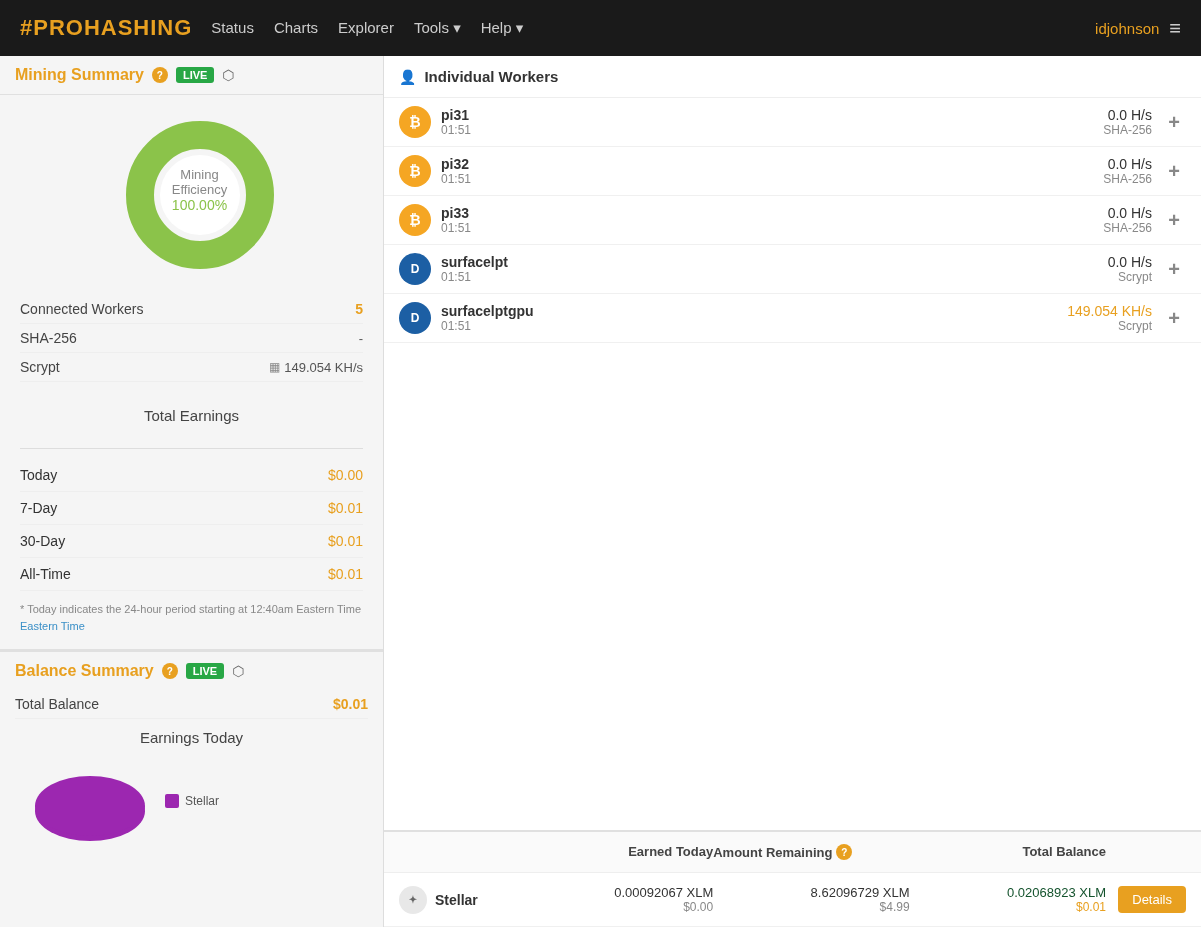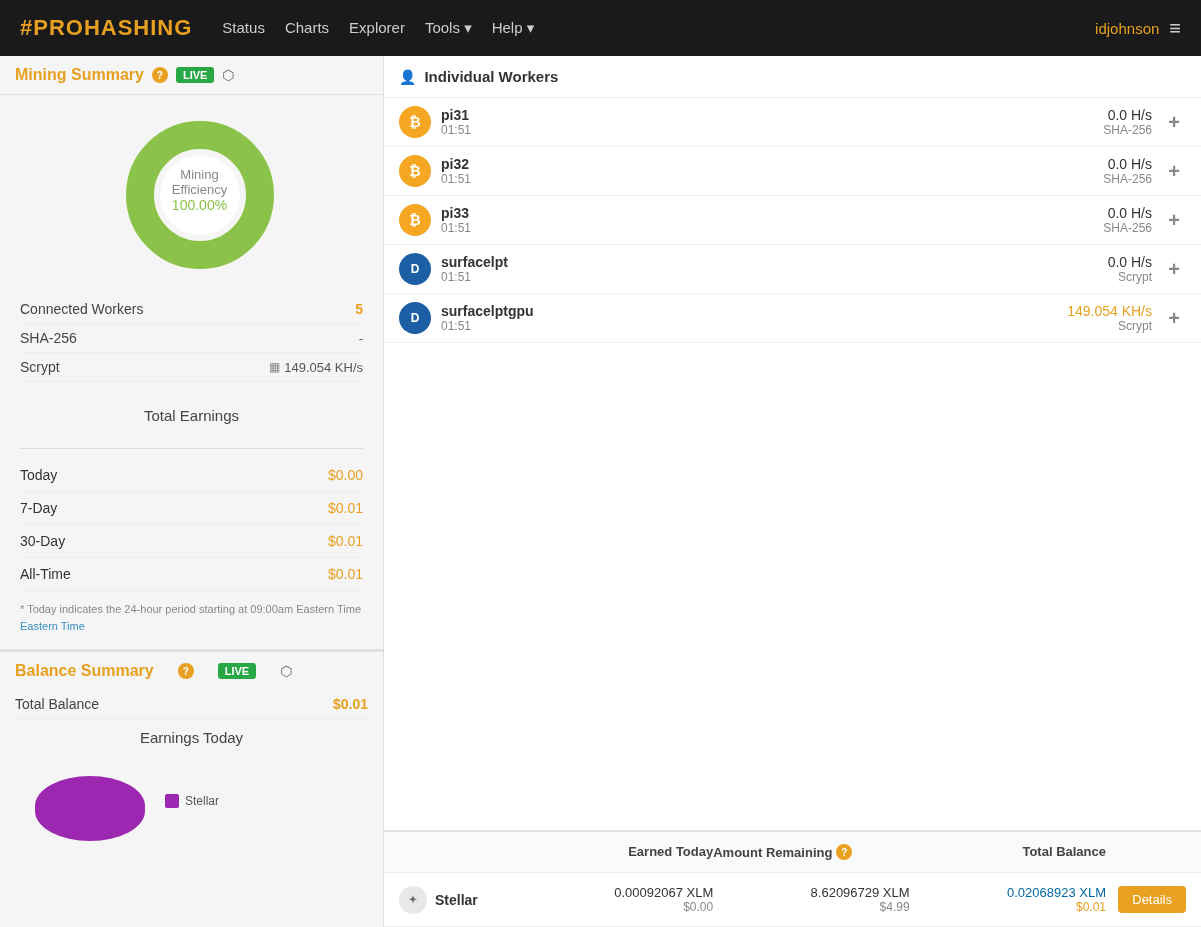--- a/index.html
+++ b/index.html
@@ -7,21 +7,21 @@
 
     
     .navbar {
       background: #1a1a1a;
       display: flex;
       align-items: center;
       padding: 0 20px;
       height: 56px;
       justify-content: space-between;
     }
-    .navbar-left { display: flex; align-items: center; gap: 30px; }
+    .navbar-left { display: flex; align-items: center; gap: 19px; }
     .navbar-logo { color: #e8a020; font-size: 22px; font-weight: bold; letter-spacing: 1px; }
     .navbar-links { display: flex; gap: 20px; }
     .navbar-link { color: #ccc; text-decoration: none; font-size: 15px; cursor: pointer; }
     .navbar-right { display: flex; align-items: center; gap: 10px; color: #e8a020; font-size: 15px; }
     .hamburger { color: #ccc; font-size: 20px; cursor: pointer; }
 
     
     .main-layout {
       display: flex;
       height: calc(927px - 56px);
@@ -128,21 +128,21 @@
       margin-top: 10px;
       line-height: 1.5;
     }
     .earnings-note a { color: #3a8fc7; text-decoration: none; }
 
     
     .balance-section { padding: 10px 15px; border-top: 3px solid #e0e0e0; }
     .balance-header {
       display: flex;
       align-items: center;
-      gap: 24px;
+      gap: 8px;
       margin-bottom: 10px;
     }
     .balance-title { color: #e8a020; font-size: 16px; font-weight: bold; }
     .balance-stat-row {
       display: flex;
       justify-content: space-between;
       padding: 6px 0;
       border-bottom: 1px solid #eee;
     }
     .balance-label { color: #444; font-size: 14px; }
@@ -266,21 +266,21 @@
       display: flex;
       align-items: center;
       justify-content: center;
       font-size: 10px;
       font-weight: bold;
       color: #555;
     }
     .currency-name { color: #333; font-size: 14px; font-weight: bold; }
     .cell-xlm { color: #333; font-size: 13px; }
     .cell-usd { color: #888; font-size: 12px; }
-    .cell-xlm-orange { color: #0369a1; font-size: 13px; }
+    .cell-xlm-orange { color: #14532d; font-size: 13px; }
     .cell-usd-orange { color: #e8a020; font-size: 12px; }
     .details-btn {
       background: #e8a020;
       color: white;
       border: none;
       padding: 6px 14px;
       border-radius: 4px;
       cursor: pointer;
       font-size: 13px;
     }
@@ -371,21 +371,21 @@
       </div>
       <div class="earnings-row">
         <span class="earnings-label">30-Day</span>
         <span class="earnings-value">$0.01</span>
       </div>
       <div class="earnings-row">
         <span class="earnings-label">All-Time</span>
         <span class="earnings-value">$0.01</span>
       </div>
       <div class="earnings-note">
-        <span>* Today indicates the 24-hour period starting at 09:00am Eastern Time</span><br>
+        <span>* Today indicates the 24-hour period starting at 12:40am Eastern Time</span><br>
         <a>Eastern Time</a>
       </div>
     </div>
 
     <div class="balance-section">
       <div class="balance-header">
         <span class="balance-title">Balance Summary</span>
         <span class="info-icon">?</span>
         <span class="live-badge">LIVE</span>
         <span class="export-icon">⬡</span>

